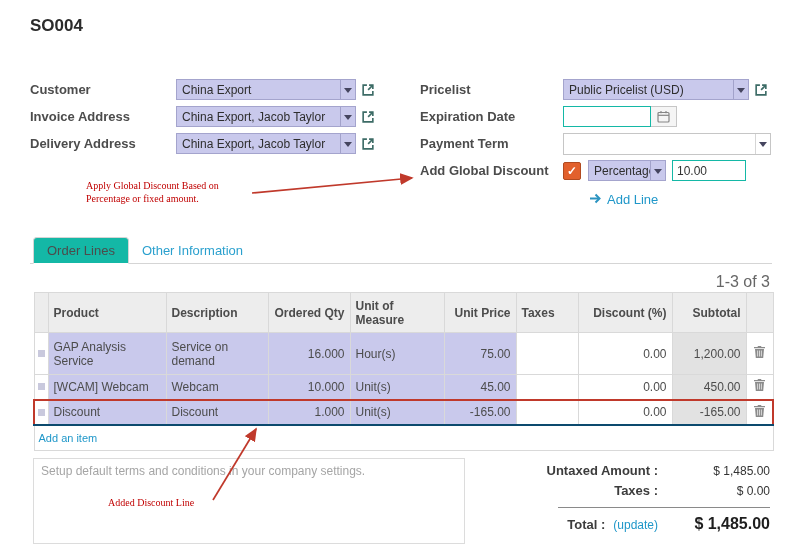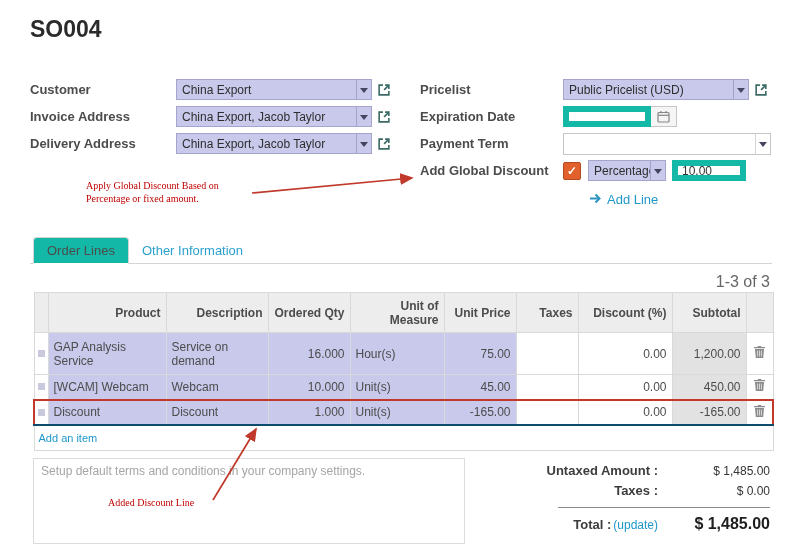--- a/index.html
+++ b/index.html
@@ -1,35 +1,35 @@
 <!DOCTYPE html>
 <html><head>
 <meta charset="utf-8">
 <style>
   *{box-sizing:border-box;margin:0;padding:0}
   html,body{width:803px;height:545px}
   body{position:relative;overflow:hidden;background:#fff;font-family:"Liberation Sans",sans-serif;font-size:13px;color:#4c4c4c}
 
-  .title{position:absolute;left:30px;top:16px;font-size:23px;font-weight:bold;color:#2b2b2b}
+  .title{position:absolute;left:30px;top:16px;font-size:17px;font-weight:bold;color:#2b2b2b}
 
   .form-left{position:absolute;left:30px;top:76px}
   .form-right{position:absolute;left:420px;top:76px}
   .frow{display:flex;align-items:center;height:27px}
   .flabel{width:146px;font-weight:bold;font-size:13px;color:#4c4c4c;white-space:nowrap}
   .form-right .flabel{width:143px}
 
   .m2o{display:flex;align-items:center;height:21px;border:1px solid #a4a4cd;background:#c9c9ec;cursor:pointer}
   .m2o-val{flex:1;padding:0 5px;font-size:12px;color:#2e2e2e;white-space:nowrap;overflow:hidden}
   .caret{width:15px;height:100%;display:flex;align-items:center;justify-content:center;border-left:1px solid rgba(90,90,140,.35)}
   .caret::after{content:"";border:4px solid transparent;border-top:5px solid #45455f;margin-top:5px}
-  .w-cust{width:196px}
+  .w-cust{width:180px}
   .w-price{width:186px}
   .extlink{margin-left:5px;display:inline-flex;cursor:pointer}
 
-  .input{border:6px solid #14b8a6;height:21px;font:12px "Liberation Sans",sans-serif;padding:0 4px;color:#333;background:#fff}
+  .input{border:1px solid #14b8a6;height:21px;font:12px "Liberation Sans",sans-serif;padding:0 4px;color:#333;background:#fff}
   .date-input{width:88px}
   .cal-btn{width:26px;height:21px;border:1px solid #c6c6c6;border-left:none;background:#f5f5f5;display:flex;align-items:center;justify-content:center;cursor:pointer}
   .select-plain{display:flex;align-items:center;width:208px;height:22px;border:1px solid #c6c6c6;background:#fff;cursor:pointer}
   .select-plain .caret{border-left:1px solid #d6d6d6}
 
   .checkbox{width:18px;height:18px;border:1px solid #b14a20;border-radius:2px;background:#e2602c;color:#fff;display:flex;align-items:center;justify-content:center;font-size:12px;font-weight:bold;cursor:pointer}
   .checkbox::after{content:"✓"}
   .disc-select{width:78px;margin-left:7px}
   .disc-input{width:74px;margin-left:6px}
 
@@ -42,21 +42,21 @@
 
   .tabs{position:absolute;left:30px;top:236px;width:742px;border-bottom:1px solid #d5d5d5;display:flex;align-items:flex-end;height:28px}
   .tab{padding:5px 13px;font-size:13px}
   .tab.active{background:#14b8a6;border:1px solid #d5d5d5;border-bottom:1px solid #fff;border-radius:4px 4px 0 0;margin-bottom:-1px;color:#4c4c4c;margin-left:3px;cursor:default}
   .tab.inactive{color:#2aa0ce;cursor:pointer}
 
   .pager{position:absolute;right:33px;top:273px;font-size:16px;color:#666}
 
   table.lines{position:absolute;left:33px;top:292px;width:739px;border-collapse:collapse;font-size:12px;background:#fff;table-layout:fixed}
   .lines th,.lines td{border:1px solid #d9d9d9;padding:3px 5px;vertical-align:middle;overflow:hidden}
-  .lines th{background:#ededed;font-weight:bold;color:#4c4c4c;height:40px;text-align:right}
+  .lines th{background:#ededed;font-weight:bold;color:#4c4c4c;height:40px;text-align:left}
   .lines th.num,.lines td.num{text-align:right}
   .lines tr.r1 td{height:42px}
   .lines tr.r2 td,.lines tr.r3 td{height:25px}
   .lines td.lav{background:#c9c9ec}
   .lines td.sub{background:#e2e2e2}
   .lines td.handle{padding:0}
   .grip{width:7px;height:7px;background:#c9c9dd;display:block;margin:0 auto}
   .lines tr.hl td{border-top:2px solid #c0392b;border-bottom:2px solid #0c4a6e}
   .lines tr.hl td:first-child{border-left:2px solid #c0392b}
   .lines tr.hl td:last-child{border-right:2px solid #c0392b}
@@ -65,21 +65,21 @@
   .add-row a{color:#1f97c9;text-decoration:none;font-size:11px;cursor:pointer}
 
   .notes{position:absolute;left:33px;top:458px;width:432px;height:86px;border:1px solid #dcdcdc;resize:none;font:12px "Liberation Sans",sans-serif;padding:5px 7px;color:#555;background:#fff}
   .notes::placeholder{color:#a5a5a5}
 
   .totals{position:absolute;left:530px;top:461px;width:240px;font-size:13px}
   .trow{display:flex;align-items:flex-end;line-height:20px}
   .tlabel{flex:1;text-align:right;font-weight:bold;padding-right:12px;color:#3c3c3c;white-space:nowrap}
   .tval{width:100px;text-align:right;font-size:12px;color:#333}
   .tsep{border-top:1px solid #8a8a8a;margin:6px 0 4px 28px}
-  .update{color:#1f97c9;font-weight:normal;font-size:12px;margin-left:2px;text-decoration:none;cursor:pointer}
+  .update{color:#1f97c9;font-weight:normal;font-size:12px;margin-left:8px;text-decoration:none;cursor:pointer}
   .grand{font-size:16px;font-weight:bold;color:#1e1e1e}
   .trow.total{align-items:baseline;line-height:24px}
 </style>
 </head>
 <body>
 
 <div class="title">SO004</div>
 
 <div class="form-left">
   <div class="frow">

